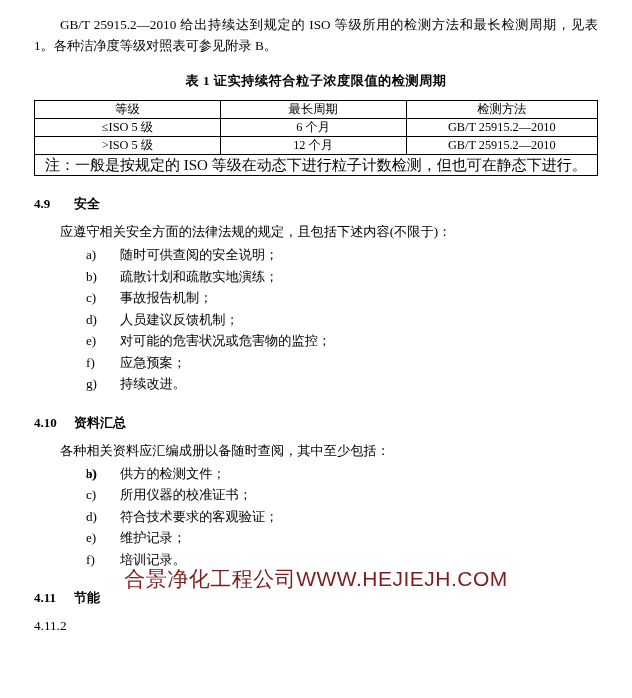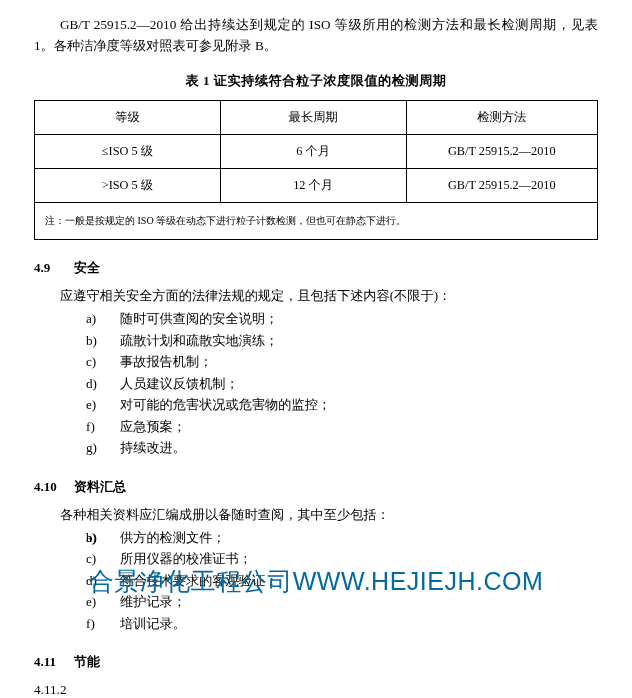--- a/index.html
+++ b/index.html
@@ -41,31 +41,31 @@
   }
   table.spec {
     border-collapse: collapse;
     width: 100%;
     font-size: 12.3px;
   }
   table.spec th,
   table.spec td {
     border: 1px solid #000000;
     text-align: center;
-    padding: 8px 2px;
+    padding: 0 2px;
     font-weight: normal;
     height: 17px;
   }
   table.spec th {
     font-weight: normal;
   }
   table.spec td.note {
     text-align: left;
     padding-left: 10px;
-    font-size: 10px;
+    font-size: 15px;
     height: 20px;
     border-radius: 7px;
   }
   .section-head {
     font-size: 13px;
     font-weight: bold;
     margin-top: 19px;
     margin-bottom: 8px;
   }
   .section-head .num {
@@ -106,22 +106,22 @@
     display: inline-block;
     width: 46px;
     text-indent: 0;
   }
   .watermark {
     position: absolute;
     left: 0;
     right: 0;
     top: 565px;
     text-align: center;
-    font-size: 25px;
-    color: #0369a1;
+    font-size: 21px;
+    color: #7f1d1d;
     font-family: "Liberation Sans", sans-serif;
     letter-spacing: 0.5px;
     pointer-events: none;
     white-space: nowrap;
   }
 </style>
 </head>
 <body>
 
 <div class="page">

